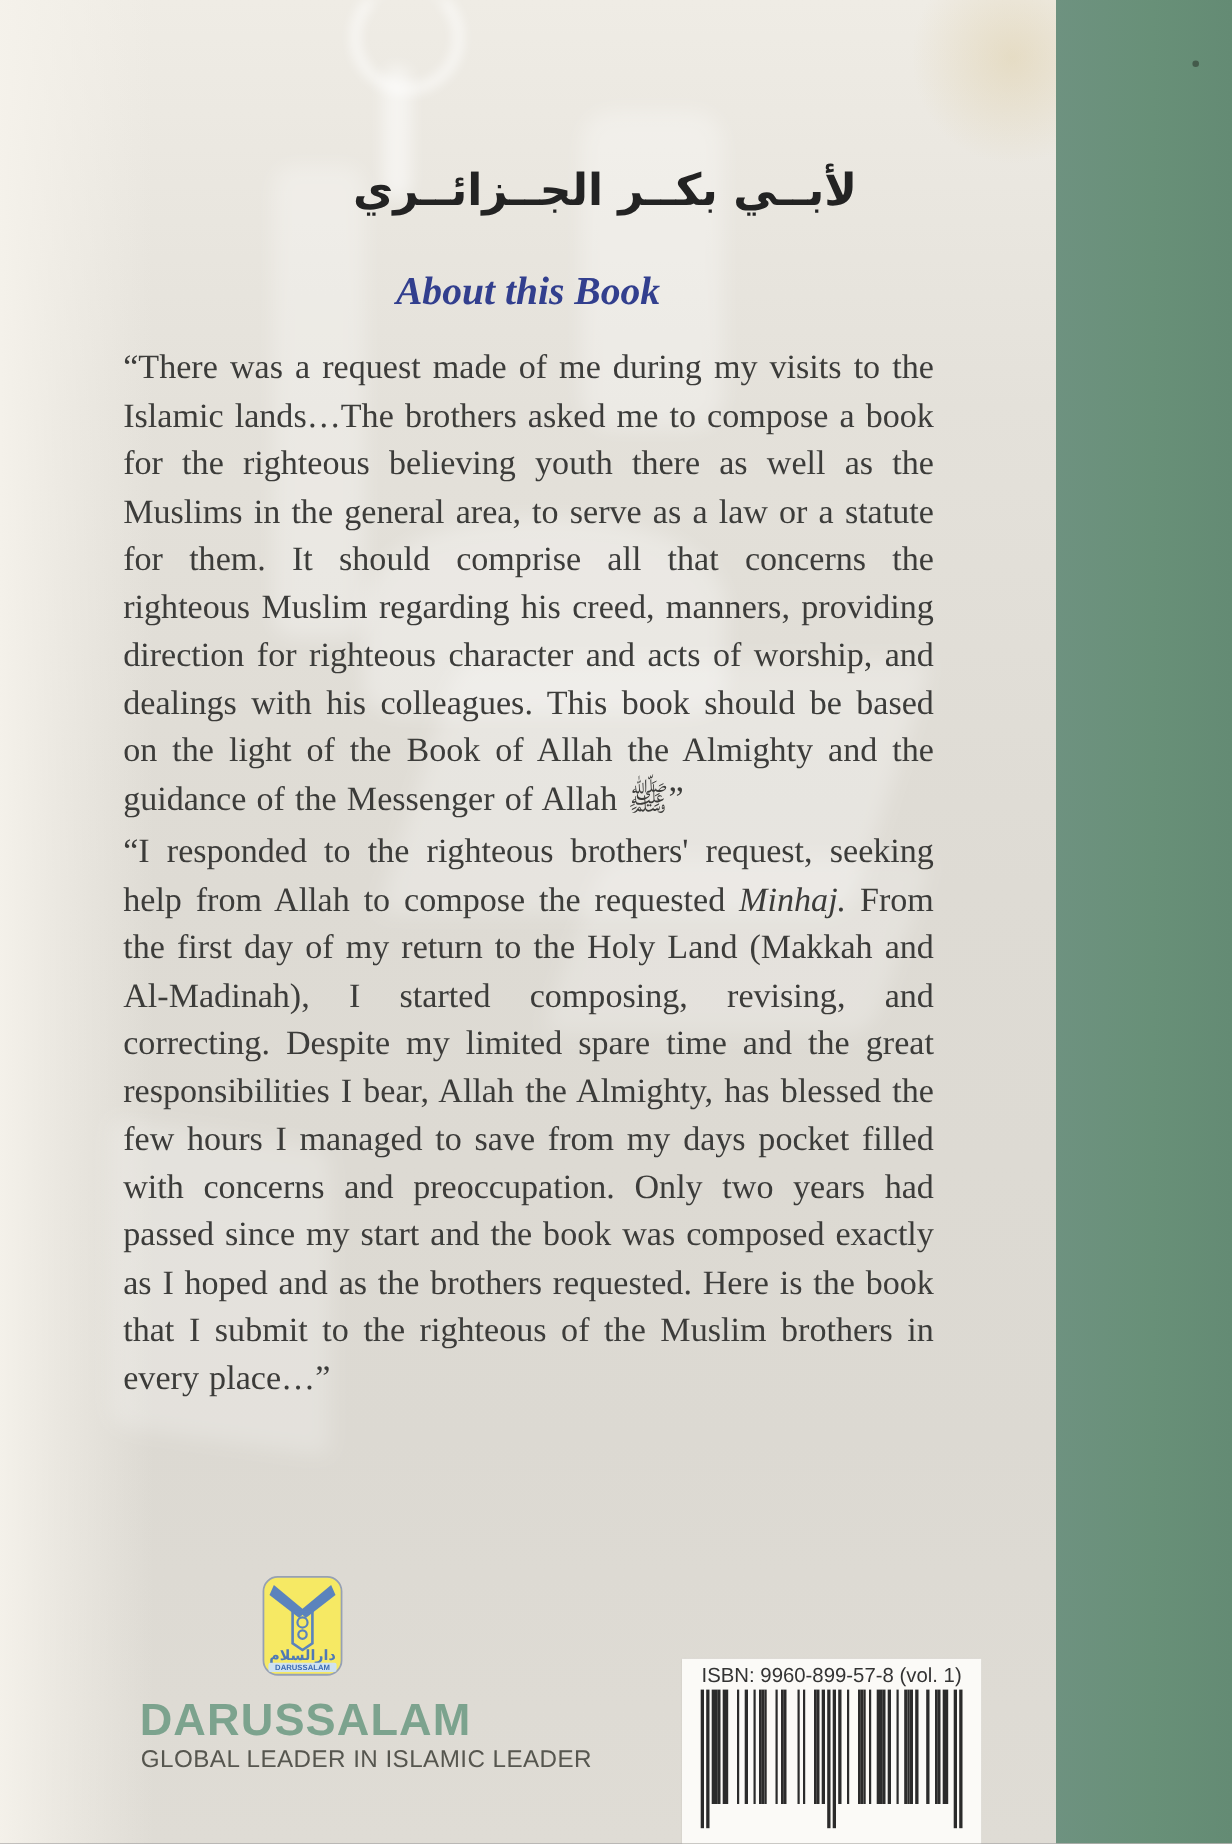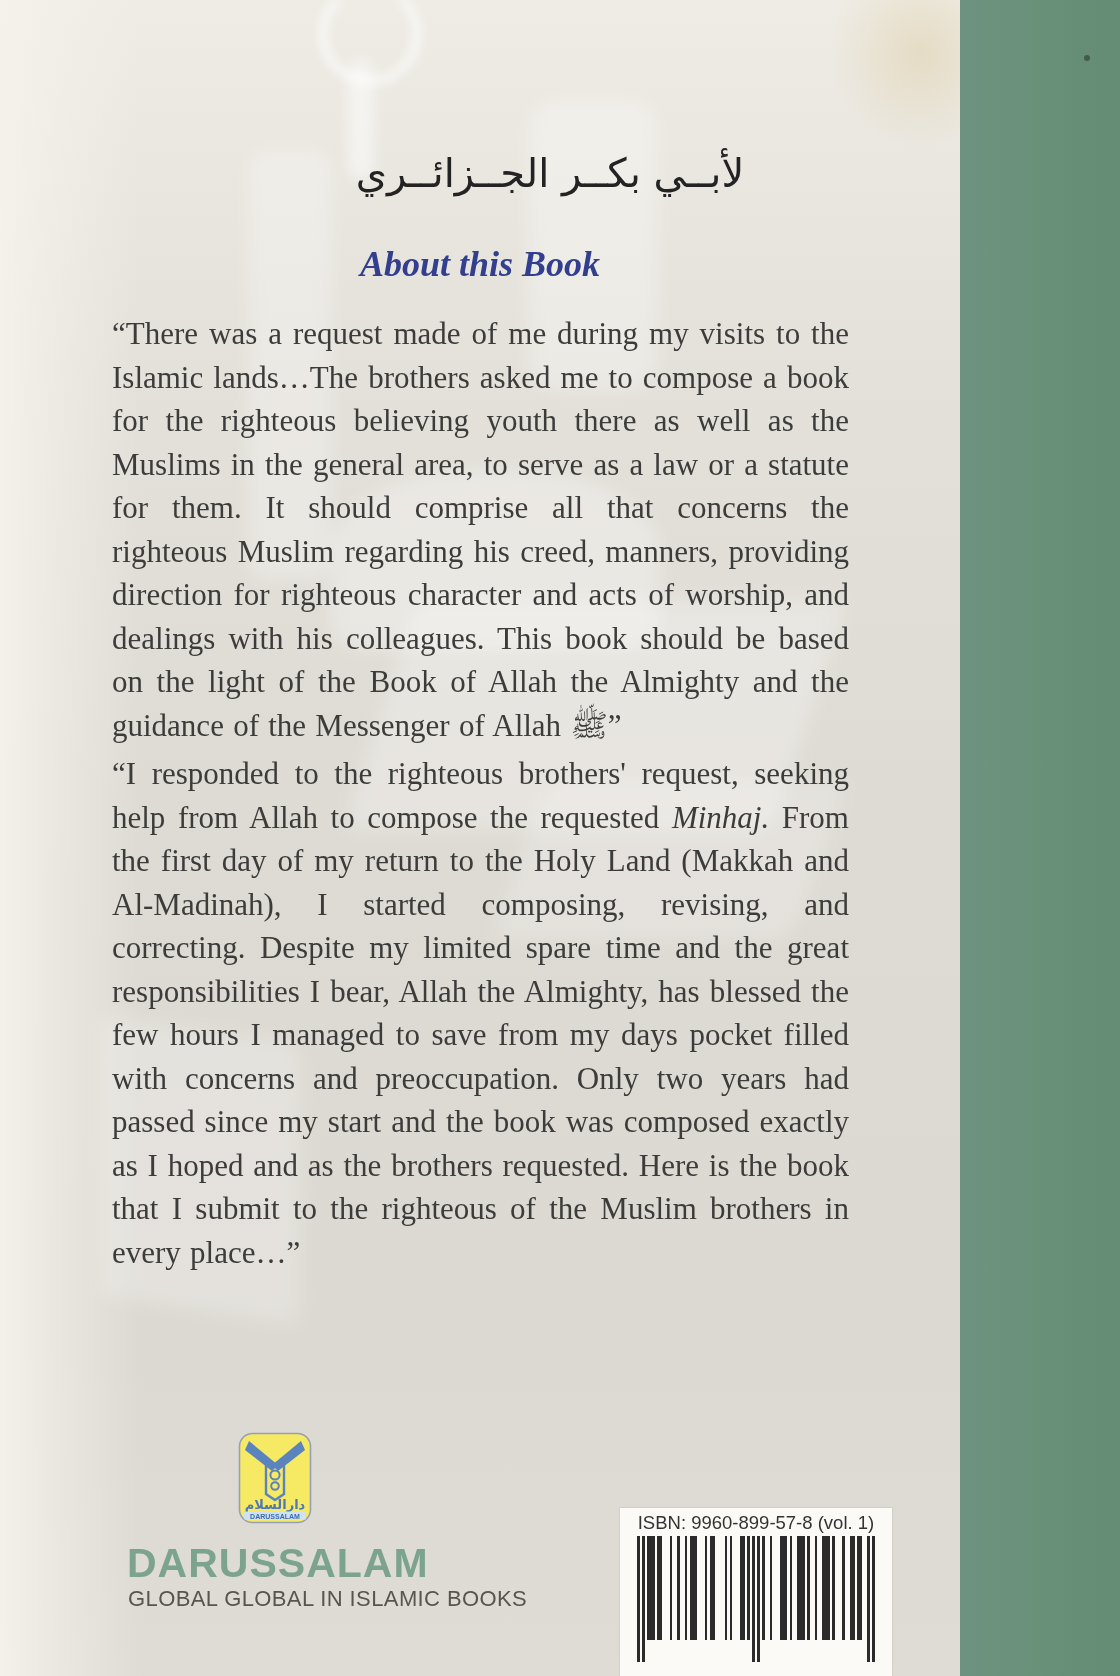--- a/index.html
+++ b/index.html
@@ -46,21 +46,21 @@
     direction:rtl;
   }
   .arabic-title .hl{
     background:linear-gradient(to bottom, rgba(0,0,0,0) 56%, var(--highlight,#eee27a) 58%, var(--highlight,#eee27a) 90%, rgba(0,0,0,0) 92%);
     padding:0 10px;
   }
   .arabic-author{
     position:absolute;left:0;top:148px;width:1100px;
     text-align:center;
     font-family:"DejaVu Sans",sans-serif;
-    font-size:40px;font-weight:400;line-height:1.25;
+    font-size:40px;font-weight:700;line-height:1.25;
     color:#232323;
     direction:rtl;
   }
   .section-heading{
     position:absolute;left:0;top:243px;width:960px;
     text-align:center;
     font-family:"Liberation Serif",serif;
     font-style:italic;font-weight:bold;
     font-size:36px;
     color:var(--heading,#323f8e);
@@ -150,21 +150,21 @@
       <path d="M11,9 L40,33 L34,39 L7,18 Z" fill="#5b83bd"></path>
       <path d="M63,9 L34,33 L40,39 L67,18 Z" fill="#5b83bd"></path>
       <polygon points="28,33 46,33 46,62 37,68 28,62" fill="none" stroke="#5b83bd" stroke-width="2.4"></polygon>
       <circle cx="37" cy="43" r="4.6" fill="none" stroke="#5b83bd" stroke-width="2"></circle>
       <circle cx="37" cy="54" r="3.8" fill="none" stroke="#5b83bd" stroke-width="2"></circle>
       <text x="37" y="77" text-anchor="middle" font-family="DejaVu Sans, sans-serif" font-size="13" font-weight="bold" fill="#4f79b6">دارالسلام</text>
       <rect x="6" y="79.5" width="62" height="8.5" rx="2" fill="#cfe2ef"></rect>
       <text x="37" y="86.5" text-anchor="middle" font-family="Liberation Sans, sans-serif" font-size="7" font-weight="bold" fill="#3b6ab2">DARUSSALAM</text>
     </svg>
     <div class="publisher-name">DARUSSALAM</div>
-    <div class="publisher-tagline">GLOBAL GLOBAL IN ISLAMIC BOOKS</div>
+    <div class="publisher-tagline">GLOBAL LEADER IN ISLAMIC LEADER</div>
 
     <div class="barcode-box">
       <div class="isbn-label">ISBN: 9960-899-57-8 (vol. 1)</div>
       <div class="bars" id="barcode-bars">
           <div class="bar tall" style="left: 0px; width: 2.50526px;"></div>
           <div class="bar tall" style="left: 5.01053px; width: 2.50526px;"></div>
           <div class="bar" style="left: 10.0211px; width: 2.50526px;"></div>
           <div class="bar" style="left: 12.5263px; width: 2.50526px;"></div>
           <div class="bar" style="left: 15.0316px; width: 2.50526px;"></div>
           <div class="bar" style="left: 20.0421px; width: 2.50526px;"></div>

